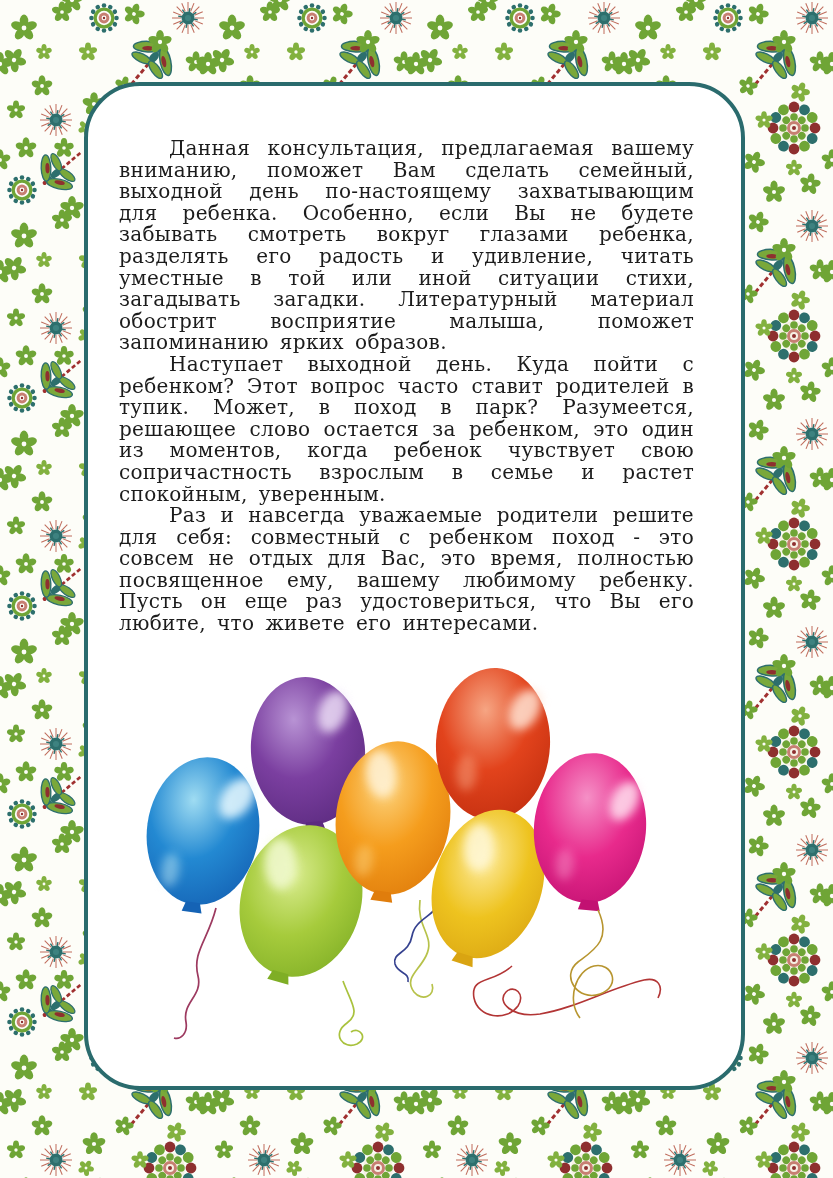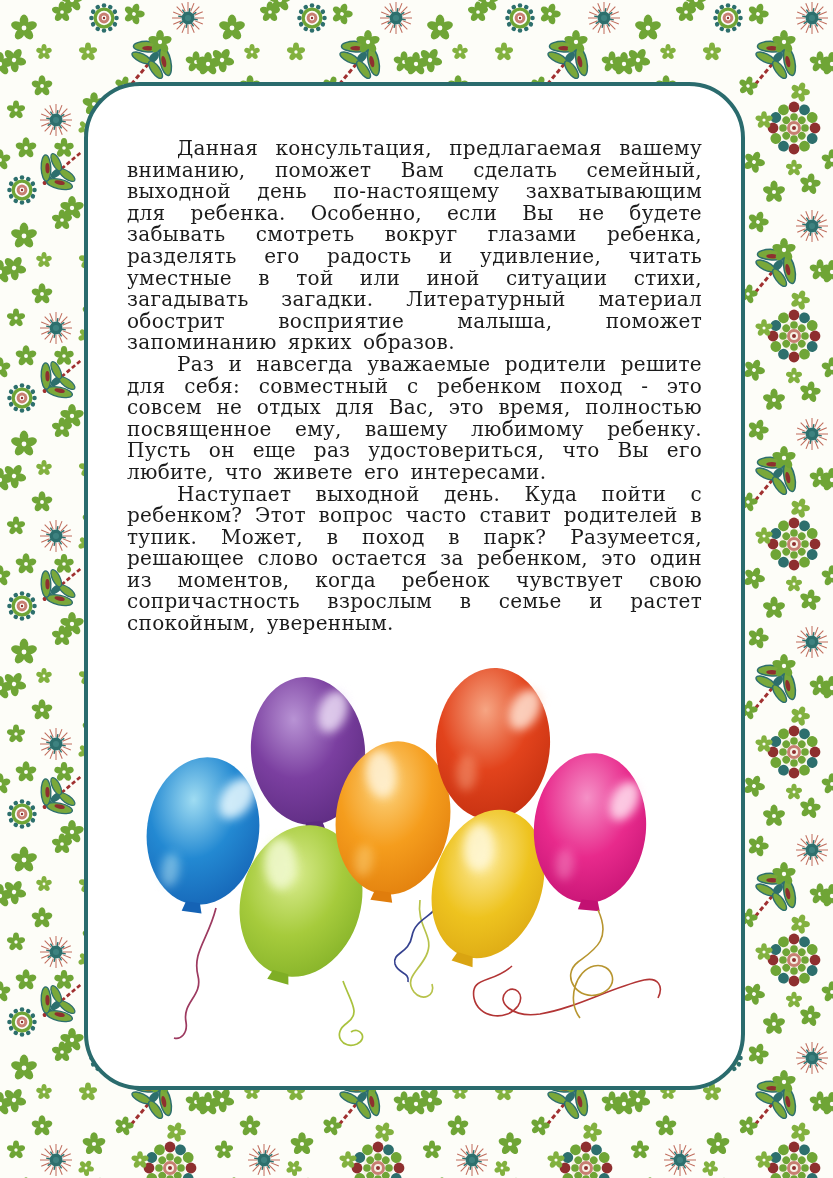--- a/index.html
+++ b/index.html
@@ -5,21 +5,21 @@
   html,body{margin:0;padding:0;}
   body{width:833px;height:1178px;background:#fdfdf8;font-family:"DejaVu Serif","Liberation Serif",serif;}
   .stage{position:relative;width:833px;height:1178px;overflow:hidden;}
   .bg-svg{position:absolute;left:0;top:0;}
   .card{
     position:absolute;left:84px;top:82px;width:661px;height:1008px;
     box-sizing:border-box;background:#ffffff;
     border:4px solid #2a6b6d;border-radius:56px;overflow:hidden;
   }
   .doc-text{
-    position:absolute;left:17px;top:0;width:100%;box-sizing:border-box;
+    position:absolute;left:9px;top:0;width:100%;box-sizing:border-box;
     padding:52px 56px 0 22px;
   }
   .doc-text p{
     margin:0;
     font-size:20px;line-height:21.6px;
     letter-spacing:0.3px;word-spacing:4.5px;
     color:#1c1c1c;
     text-align:justify;text-indent:50px;
   }
   .balloons{position:absolute;left:50px;top:570px;}
@@ -181,22 +181,22 @@
         </g>
       </pattern>
     </defs>
     <rect x="0" y="0" width="833" height="1178" fill="url(#bgpat)"></rect>
   </svg>
 
   <div class="card">
 
     <div class="doc-text">
       <p>Данная консультация, предлагаемая вашему вниманию, поможет Вам сделать семейный, выходной день по-настоящему захватывающим для ребенка. Особенно, если Вы не будете забывать смотреть вокруг глазами ребенка, разделять его радость и удивление, читать уместные в той или иной ситуации стихи, загадывать загадки. Литературный материал обострит восприятие малыша, поможет запоминанию ярких образов.</p>
+      <p>Наступает выходной день. Куда пойти с ребенком? Этот вопрос часто ставит родителей в тупик. Может, в поход в парк? Разумеется, решающее слово остается за ребенком, это один из моментов, когда ребенок чувствует свою сопричастность взрослым в семье и растет спокойным, уверенным.</p>
       <p>Раз и навсегда уважаемые родители решите для себя: совместный с ребенком поход - это совсем не отдых для Вас, это время, полностью посвященное ему, вашему любимому ребенку. Пусть он еще раз удостовериться, что Вы его любите, что живете его интересами.</p>
-      <p>Наступает выходной день. Куда пойти с ребенком? Этот вопрос часто ставит родителей в тупик. Может, в поход в парк? Разумеется, решающее слово остается за ребенком, это один из моментов, когда ребенок чувствует свою сопричастность взрослым в семье и растет спокойным, уверенным.</p>
     </div>
 
     <svg class="balloons" width="565" height="420" viewBox="0 0 565 420" aria-hidden="true">
       <defs>
         <filter id="soft" x="-60%" y="-60%" width="220%" height="220%">
             <feGaussianBlur stdDeviation="5"></feGaussianBlur>
           </filter>
         <radialGradient id="gBlue" cx="38%" cy="30%" r="80%">
           <stop offset="0%" stop-color="#9fdcf2"></stop>
           <stop offset="50%" stop-color="#2389d2"></stop>

